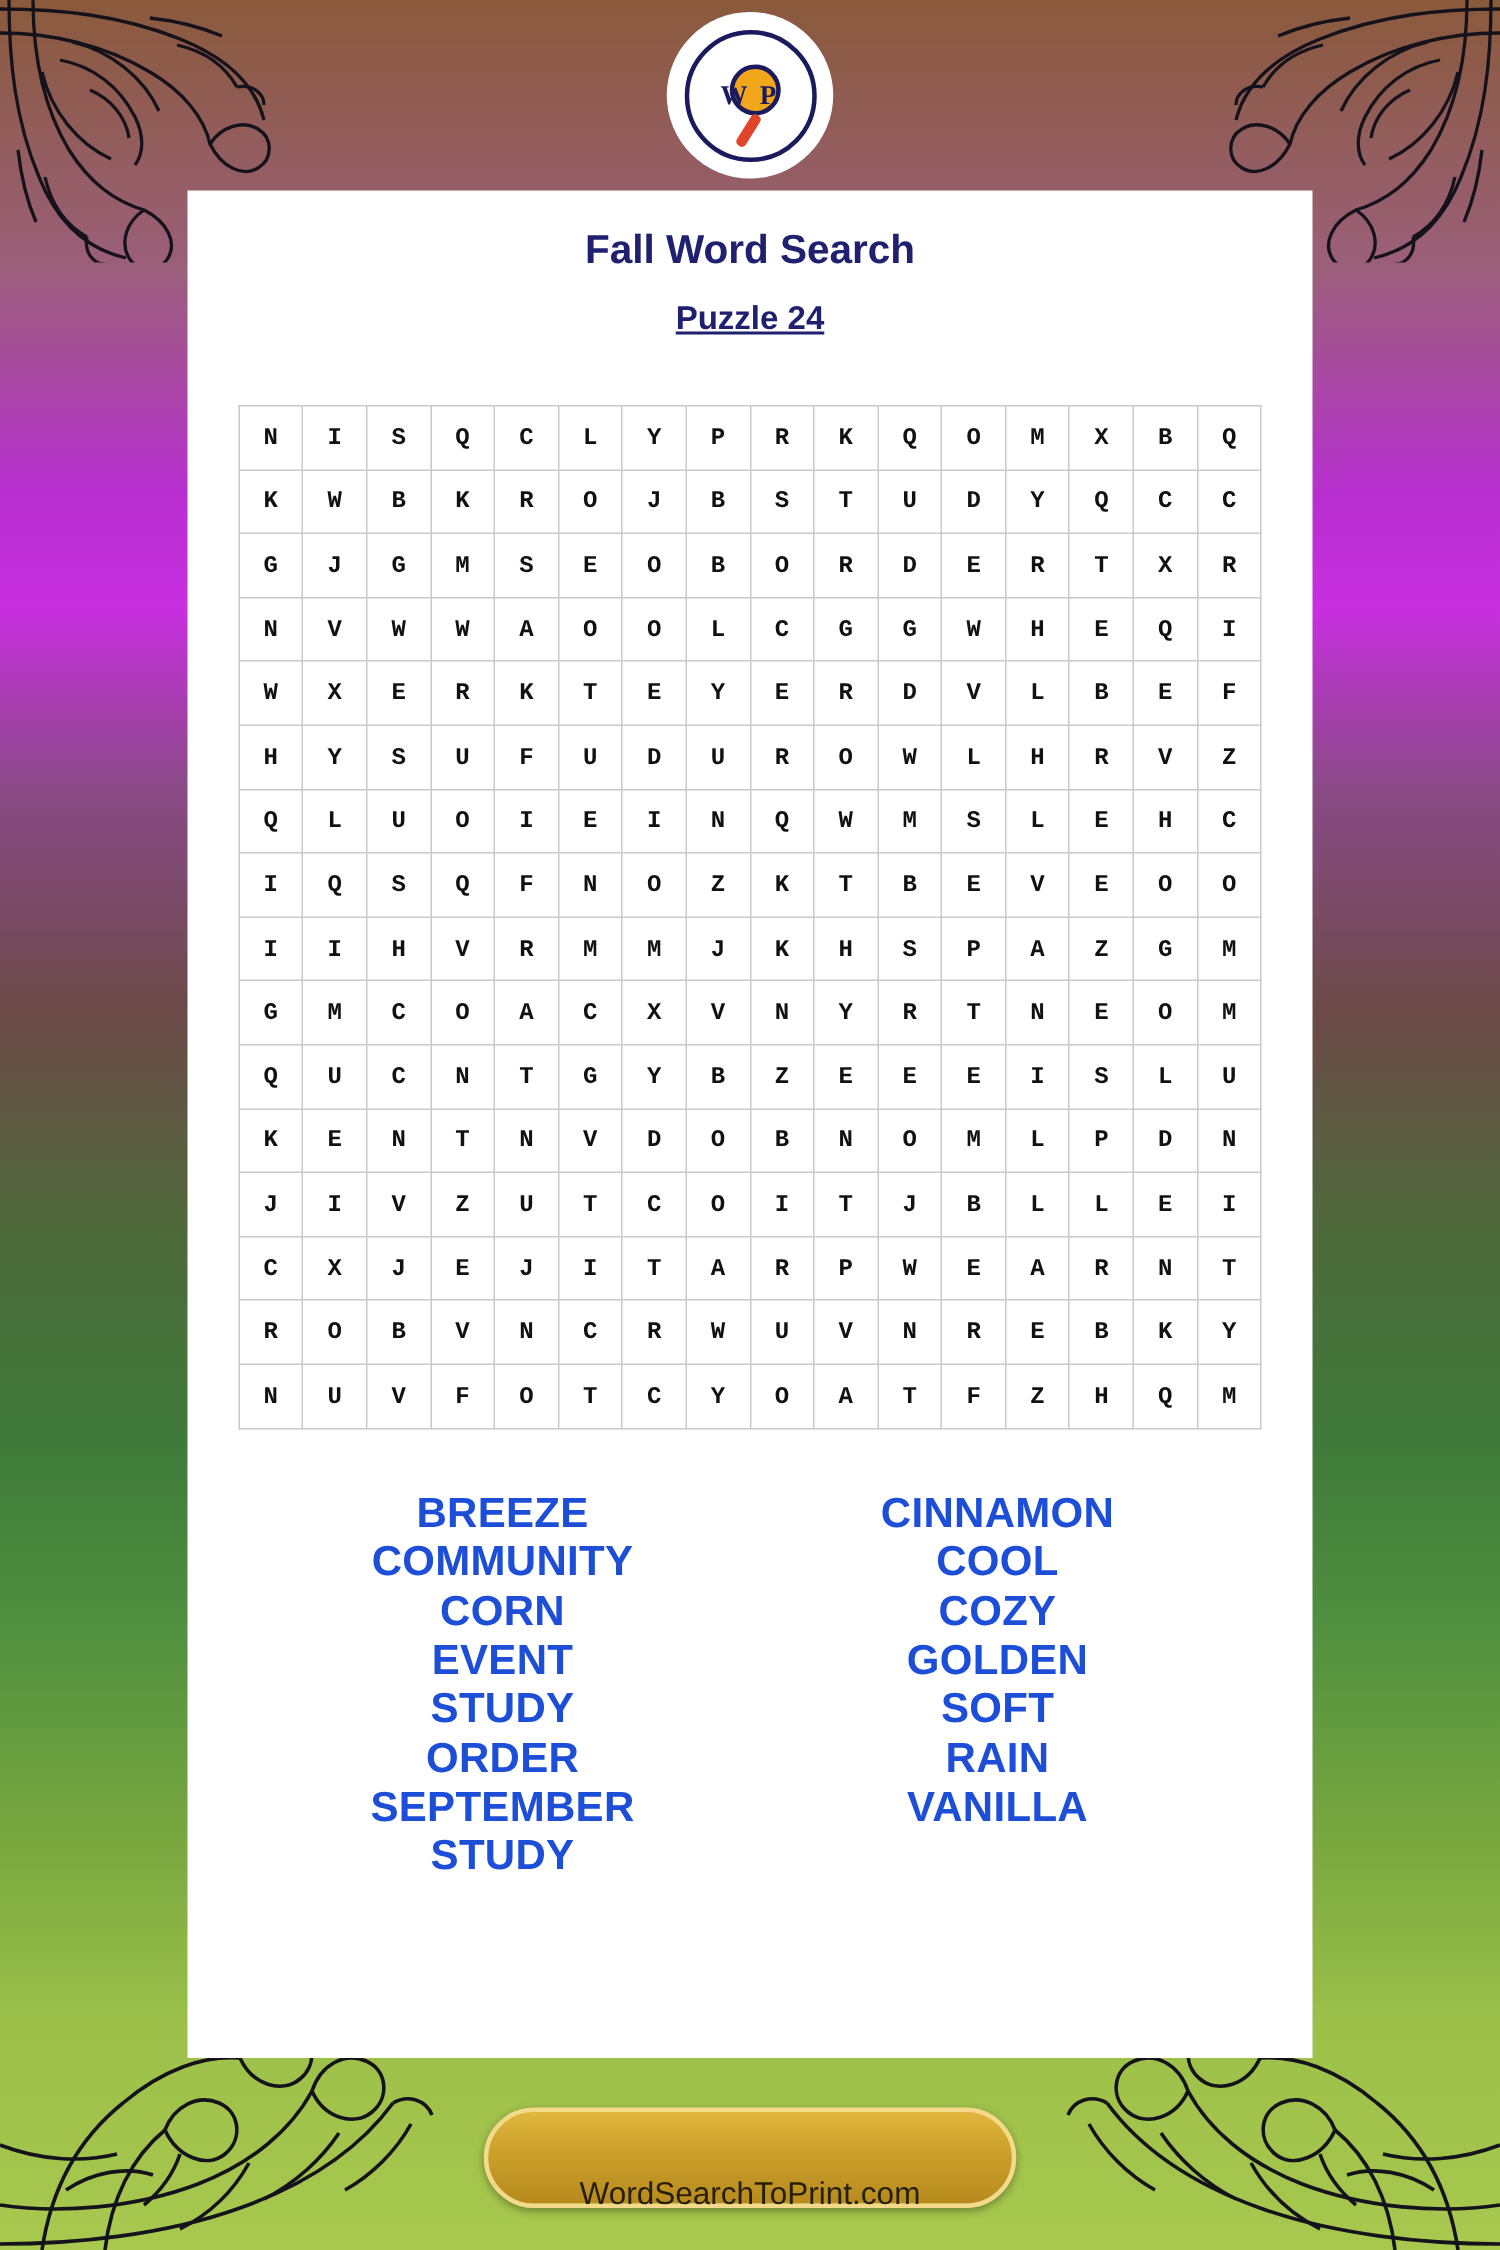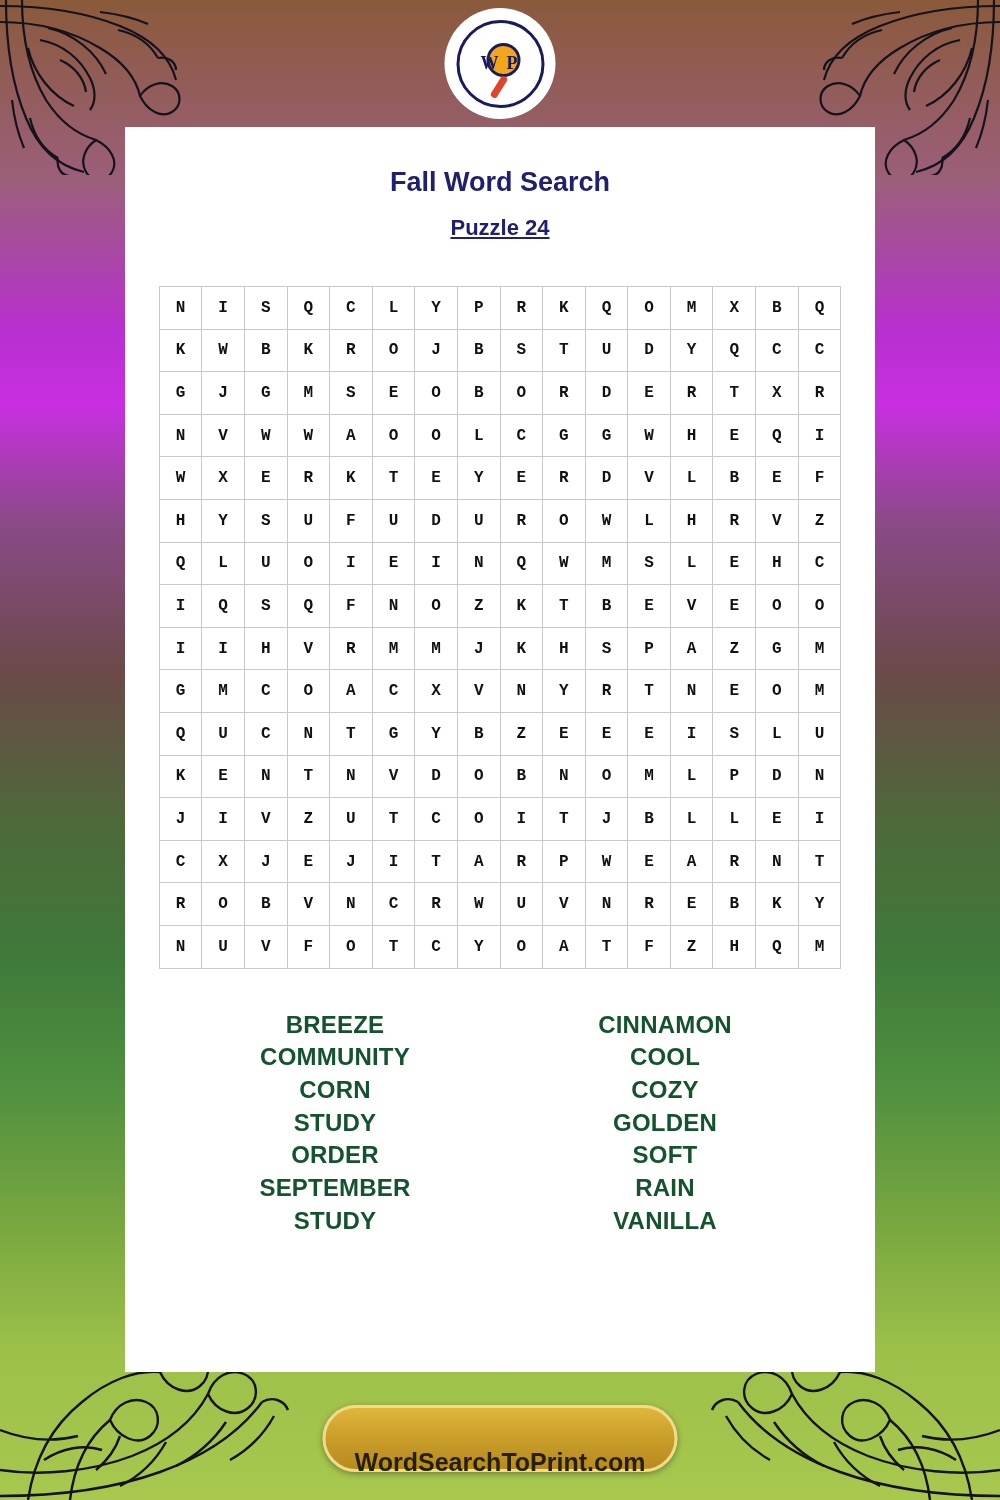--- a/index.html
+++ b/index.html
@@ -100,21 +100,21 @@
     height: 1245px;
     background: #ffffff;
     z-index: 3;
   }
 
   .title {
     text-align: center;
     color: #1f2170;
     font-size: 27px;
     font-weight: bold;
-    margin-top: 40px;
+    margin-top: 24px;
   }
   .subtitle {
     text-align: center;
     color: #1f2170;
     font-size: 22px;
     font-weight: bold;
     margin-top: 17px;
     text-decoration: underline;
   }
 
@@ -145,22 +145,22 @@
     margin-top: 40px;
     display: flex;
     justify-content: center;
     gap: 0px;
   }
   .word-col {
     width: 330px;
     text-align: center;
   }
   .word {
-    color: #14532d;
-    font-size: 24px;
+    color: #1d4ed8;
+    font-size: 28px;
     font-weight: bold;
     line-height: 32.7px;
     letter-spacing: 0.2px;
   }
 
   
   .badge {
     position: absolute;
     left: 50%;
     transform: translateX(-50%);
@@ -171,22 +171,22 @@
     background: linear-gradient(to bottom, #e0b63c 0%, #caa02b 45%, #b88a1e 100%);
     border: 3px solid #f3d98a;
     box-shadow: 0 2px 6px rgba(0,0,0,0.35);
     display: flex;
     align-items: center;
     justify-content: center;
     z-index: 7;
   }
   .badge-text {
     color: #241f05;
-    font-size: 25px;
-    font-weight: bold;
+    font-size: 21px;
+    font-weight: normal;
     margin-top: 48px;
   }
 </style>
 </head>
 <body>
 
 <div class="corner corner-tl">
   <svg viewBox="0 0 230 175" xmlns="http://www.w3.org/2000/svg">
     <g fill="none" stroke="#14121a" stroke-width="2.2">
       <path d="M0,6 C40,6 80,10 120,26 C150,38 170,56 176,80"></path>
@@ -576,20 +576,21 @@
           </tr>
         </tbody>
     </table>
   </div>
 
   <div class="words">
     <div class="word-col" id="word-col-left">
         <div class="word">BREEZE</div>
         <div class="word">COMMUNITY</div>
         <div class="word">CORN</div>
+        <div class="word">EVENT</div>
         <div class="word">STUDY</div>
         <div class="word">ORDER</div>
         <div class="word">SEPTEMBER</div>
         <div class="word">STUDY</div>
       </div>
     <div class="word-col" id="word-col-right">
         <div class="word">CINNAMON</div>
         <div class="word">COOL</div>
         <div class="word">COZY</div>
         <div class="word">GOLDEN</div>

